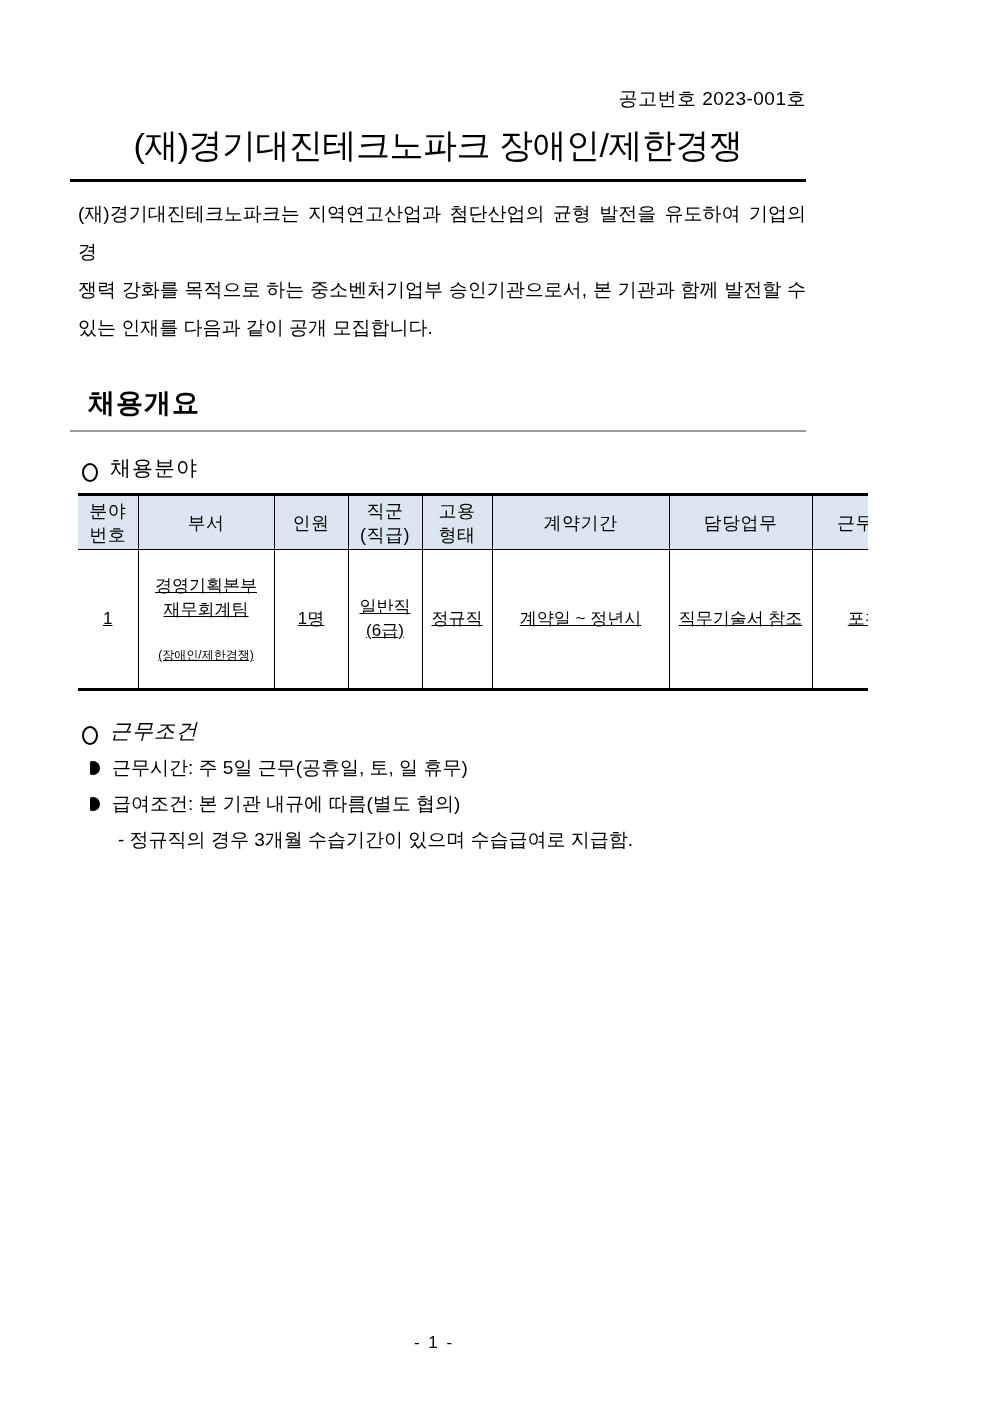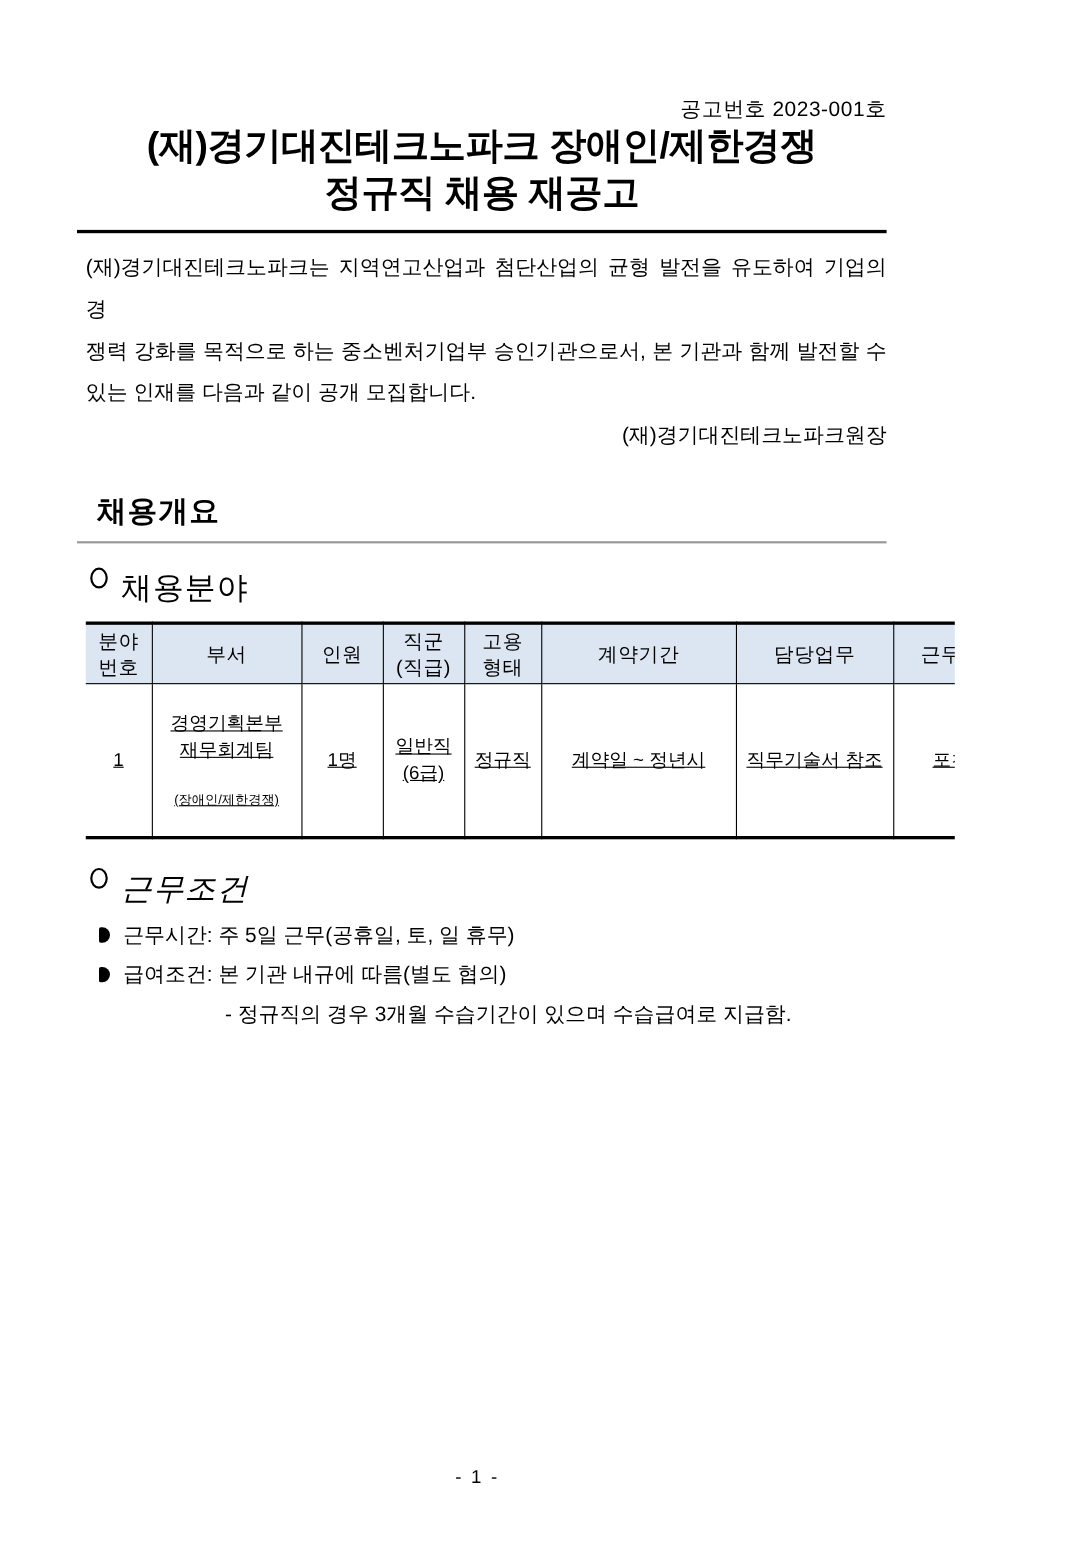--- a/index.html
+++ b/index.html
@@ -11,24 +11,25 @@
     background:#ffffff;
     padding:86px 62px 0 70px;
     overflow:hidden;
   }
   .notice-number {
     text-align:right;
     font-size:19px;
     letter-spacing:0.5px;
   }
   .doc-title {
+    margin-top:12px;
     text-align:center;
     font-size:34px;
     line-height:42px;
-    font-weight:700;
+    font-weight:400;
     letter-spacing:-0.5px;
   }
   .rule-dark {
     margin-top:13px;
     height:3px;
     background:#000;
   }
   .intro {
     margin-top:13px;
     padding-left:8px;
@@ -48,23 +49,23 @@
     font-weight:bold;
     letter-spacing:1px;
   }
   .rule-gray {
     margin-top:9px;
     height:2px;
     background:#9a9a9a;
   }
   .subhead {
     display:flex;
-    align-items:flex-start;
+    align-items:flex-end;
     padding-left:12px;
-    font-size:28px;
+    font-size:21px;
     letter-spacing:1px;
   }
   .subhead-1 { margin-top:22px; }
   .subhead-2 { margin-top:26px;font-style:italic; }
   .o-bullet {
     display:inline-block;
     width:16px; height:19px;
     border:2px solid #000;
     border-radius:50%;
     margin-right:12px;
@@ -115,52 +116,49 @@
     width:10px; height:14px;
     background:#000;
     border-radius:2px 8px 8px 2px;
     margin-right:12px;
     flex:0 0 auto;
   }
   .cond-sub {
     padding-left:48px;
     font-size:19px;
     margin-top:10px;
-    text-align:center;
   }
   .page-footer {
     position:absolute;
     left:0; bottom:50px;
     width:100%;
     text-align:center;
     font-size:17px;
     letter-spacing:2px;
   }
 </style>
 </head>
 <body>
 
 <div class="page">
 
   <div class="notice-number">공고번호 2023-001호</div>
 
   <div class="doc-title">
     <div>(재)경기대진테크노파크 장애인/제한경쟁</div>
-    <div>정규직 채용 재공고</div>
   </div>
 
   <div class="rule-dark"></div>
 
   <div class="intro">
     <div class="just">(재)경기대진테크노파크는 지역연고산업과 첨단산업의 균형 발전을 유도하여 기업의 경</div>
     <div class="just">쟁력 강화를 목적으로 하는 중소벤처기업부 승인기관으로서, 본 기관과 함께 발전할 수</div>
     <div>있는 인재를 다음과 같이 공개 모집합니다.</div>
   </div>
 
-  <div class="signature">(재)경기대진테크노파크원장</div>
 
   <div class="section-heading">채용개요</div>
   <div class="rule-gray"></div>
 
   <div class="subhead subhead-1">
     <span class="o-bullet"></span>
     <span>채용분야</span>
   </div>
 
   <table class="recruit">

